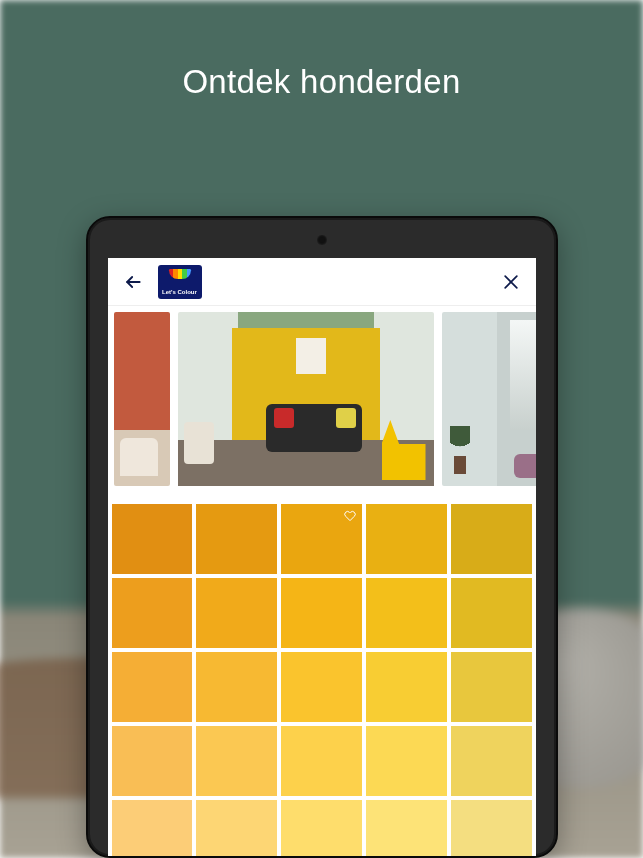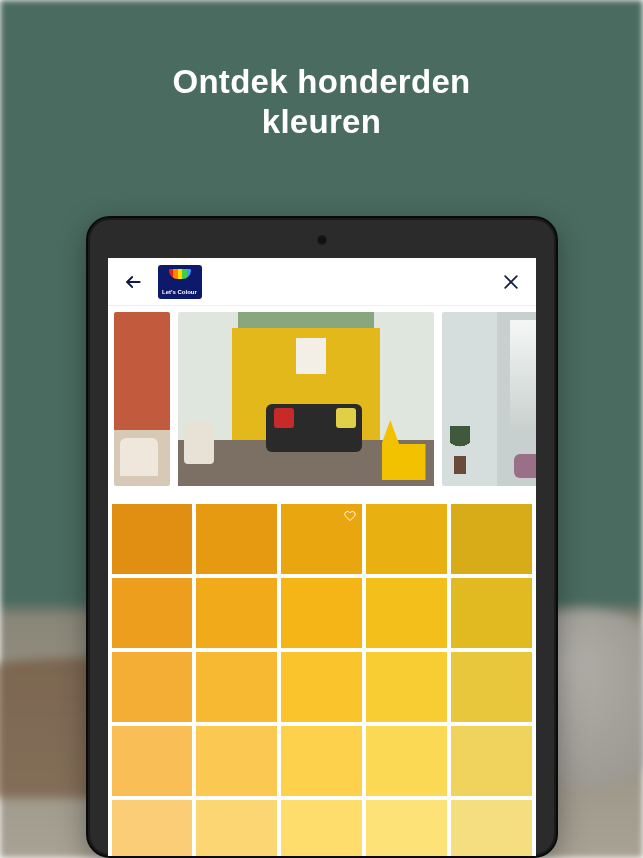--- a/index.html
+++ b/index.html
@@ -2,21 +2,21 @@
 <html><head>
   <meta charset="utf-8">
   <style>
     * { margin: 0; padding: 0; box-sizing: border-box; }
     body { width: 643px; height: 858px; overflow: hidden; font-family: -apple-system, BlinkMacSystemFont, "Segoe UI", Arial, sans-serif; position: relative; }
 
     .backdrop { position: absolute; inset: 0; background: linear-gradient(to bottom, #4a6b60 0%, #4a6b60 70%, #8a8678 72%, #a8a294 100%); filter: blur(3px); z-index: 0; }
     .backdrop::before { content: ""; position: absolute; left: -40px; bottom: 60px; width: 260px; height: 140px; background: #6d4a2f; border-radius: 50% 50% 0 0 / 18px 18px 0 0; filter: blur(3px); opacity: .55; }
     .backdrop::after { content: ""; position: absolute; right: -40px; bottom: 70px; width: 200px; height: 180px; background: radial-gradient(circle at 40% 30%, #d4d4d4, #888); border-radius: 50%; filter: blur(4px); opacity: .5; }
 
-    .headline { position: absolute; top: 62px; left: 0; right: 0; text-align: center; color: #fff; font-size: 33px; font-weight: 700; line-height: 1.2; letter-spacing: 0.3px; z-index: 2; }
+    .headline { position: absolute; top: 62px; left: 0; right: 0; text-align: center; color: #fff; font-size: 33px; font-weight: 400; line-height: 1.2; letter-spacing: 0.3px; z-index: 2; }
 
     .tablet { position: absolute; top: 216px; left: 50%; transform: translateX(-50%); width: 472px; height: 642px; background: #2b2b2b; border: 2px solid #0a0a0a; border-radius: 24px; z-index: 3; box-shadow: 0 8px 28px rgba(0,0,0,.35), inset 0 0 0 2px #1a1a1a; }
     .tablet-camera { position: absolute; top: 17px; left: 50%; transform: translateX(-50%); width: 10px; height: 10px; border-radius: 50%; background: #111; box-shadow: inset 0 0 2px #333; }
     .screen { position: absolute; top: 40px; left: 20px; right: 20px; bottom: 0; background: #f2f2f2; overflow: hidden; }
 
     .app-bar { height: 48px; background: #fff; display: flex; align-items: center; justify-content: space-between; padding: 0 10px; border-bottom: 1px solid #eee; }
     .app-bar-left { display: flex; align-items: center; gap: 10px; }
     .back-btn, .close-btn { width: 30px; height: 30px; display: flex; align-items: center; justify-content: center; cursor: pointer; color: #0d1a4a; }
     .back-btn svg, .close-btn svg { width: 20px; height: 20px; }
     .logo { width: 44px; height: 34px; background: #0d1a6b; border-radius: 3px; display: flex; align-items: center; justify-content: center; color: #fff; font-size: 6px; font-weight: 600; position: relative; overflow: hidden; }
@@ -55,21 +55,20 @@
     .fav-icon { position: absolute; top: 4px; right: 6px; width: 12px; height: 12px; }
     .fav-icon svg { width: 12px; height: 12px; }
   </style>
 </head>
 <body>
 
 <div class="backdrop"></div>
 
 <div class="headline">
   <div>Ontdek honderden</div>
-  <div>kleuren</div>
 </div>
 
 <div class="tablet">
   <div class="tablet-camera"></div>
   <div class="screen">
 
     <div class="app-bar">
       <div class="app-bar-left">
         <div class="back-btn">
           <svg viewBox="0 0 24 24" fill="none" stroke="#0d1a4a" stroke-width="2.2" stroke-linecap="round" stroke-linejoin="round">

